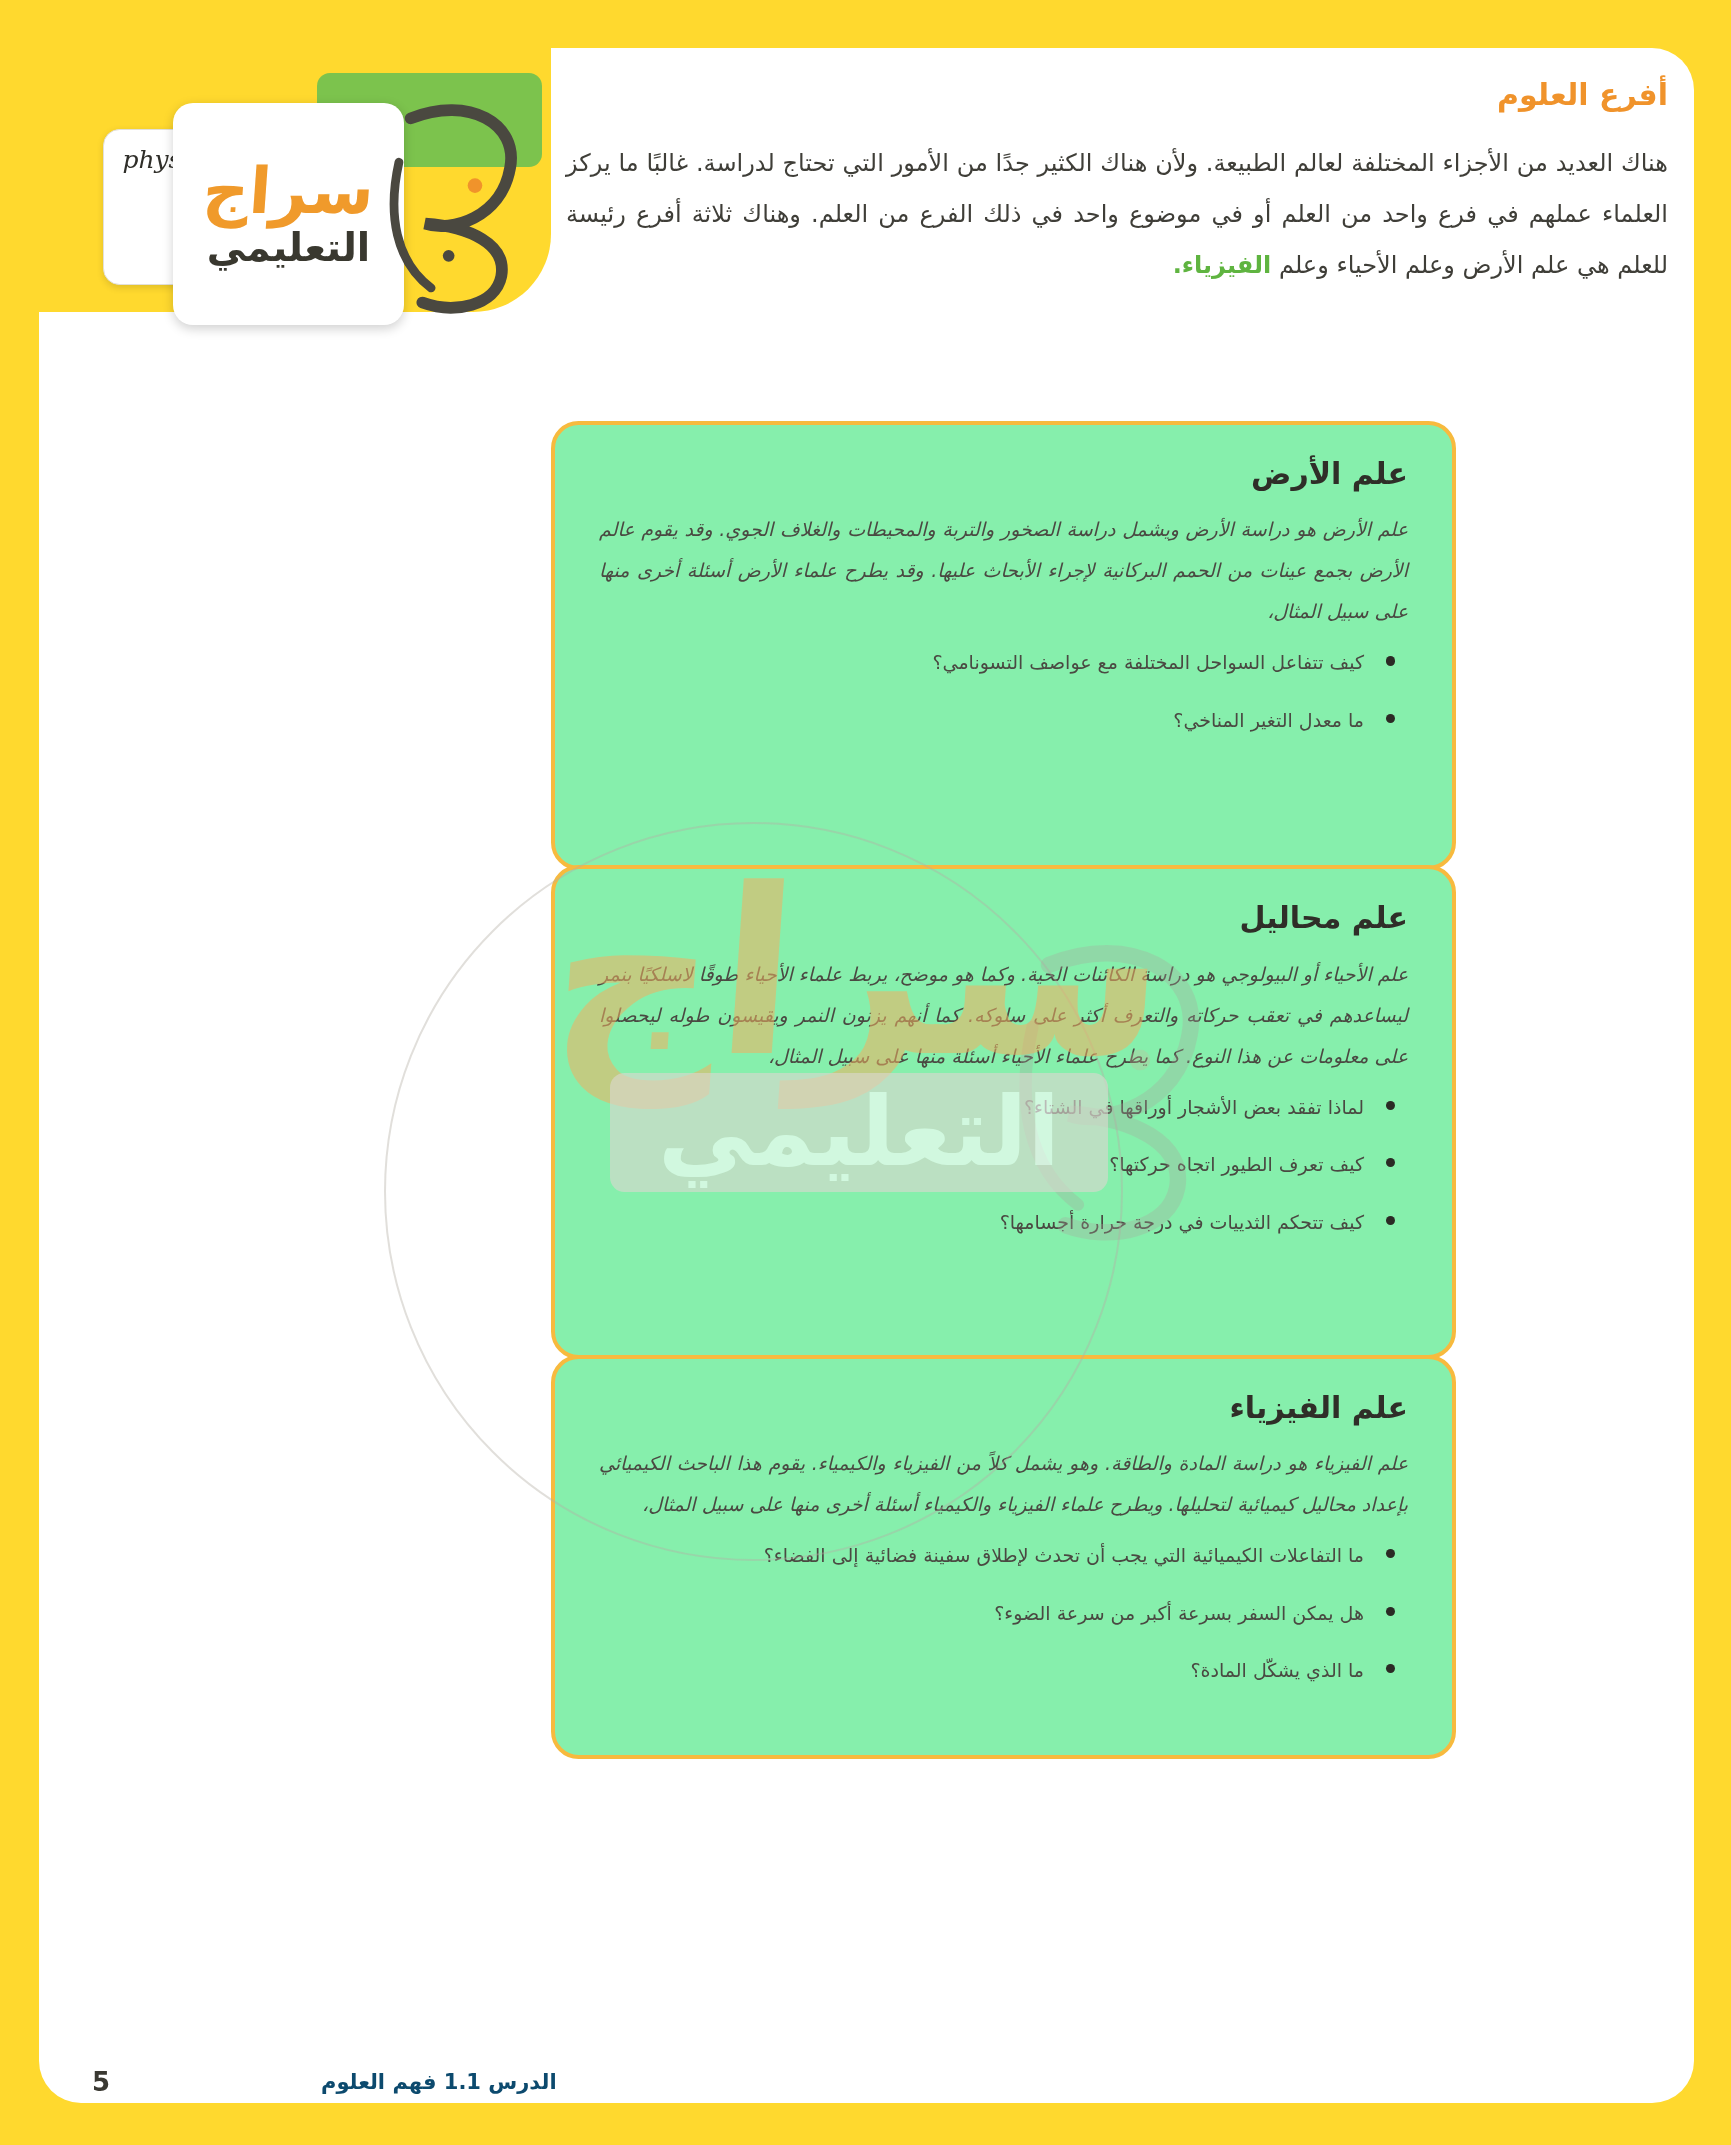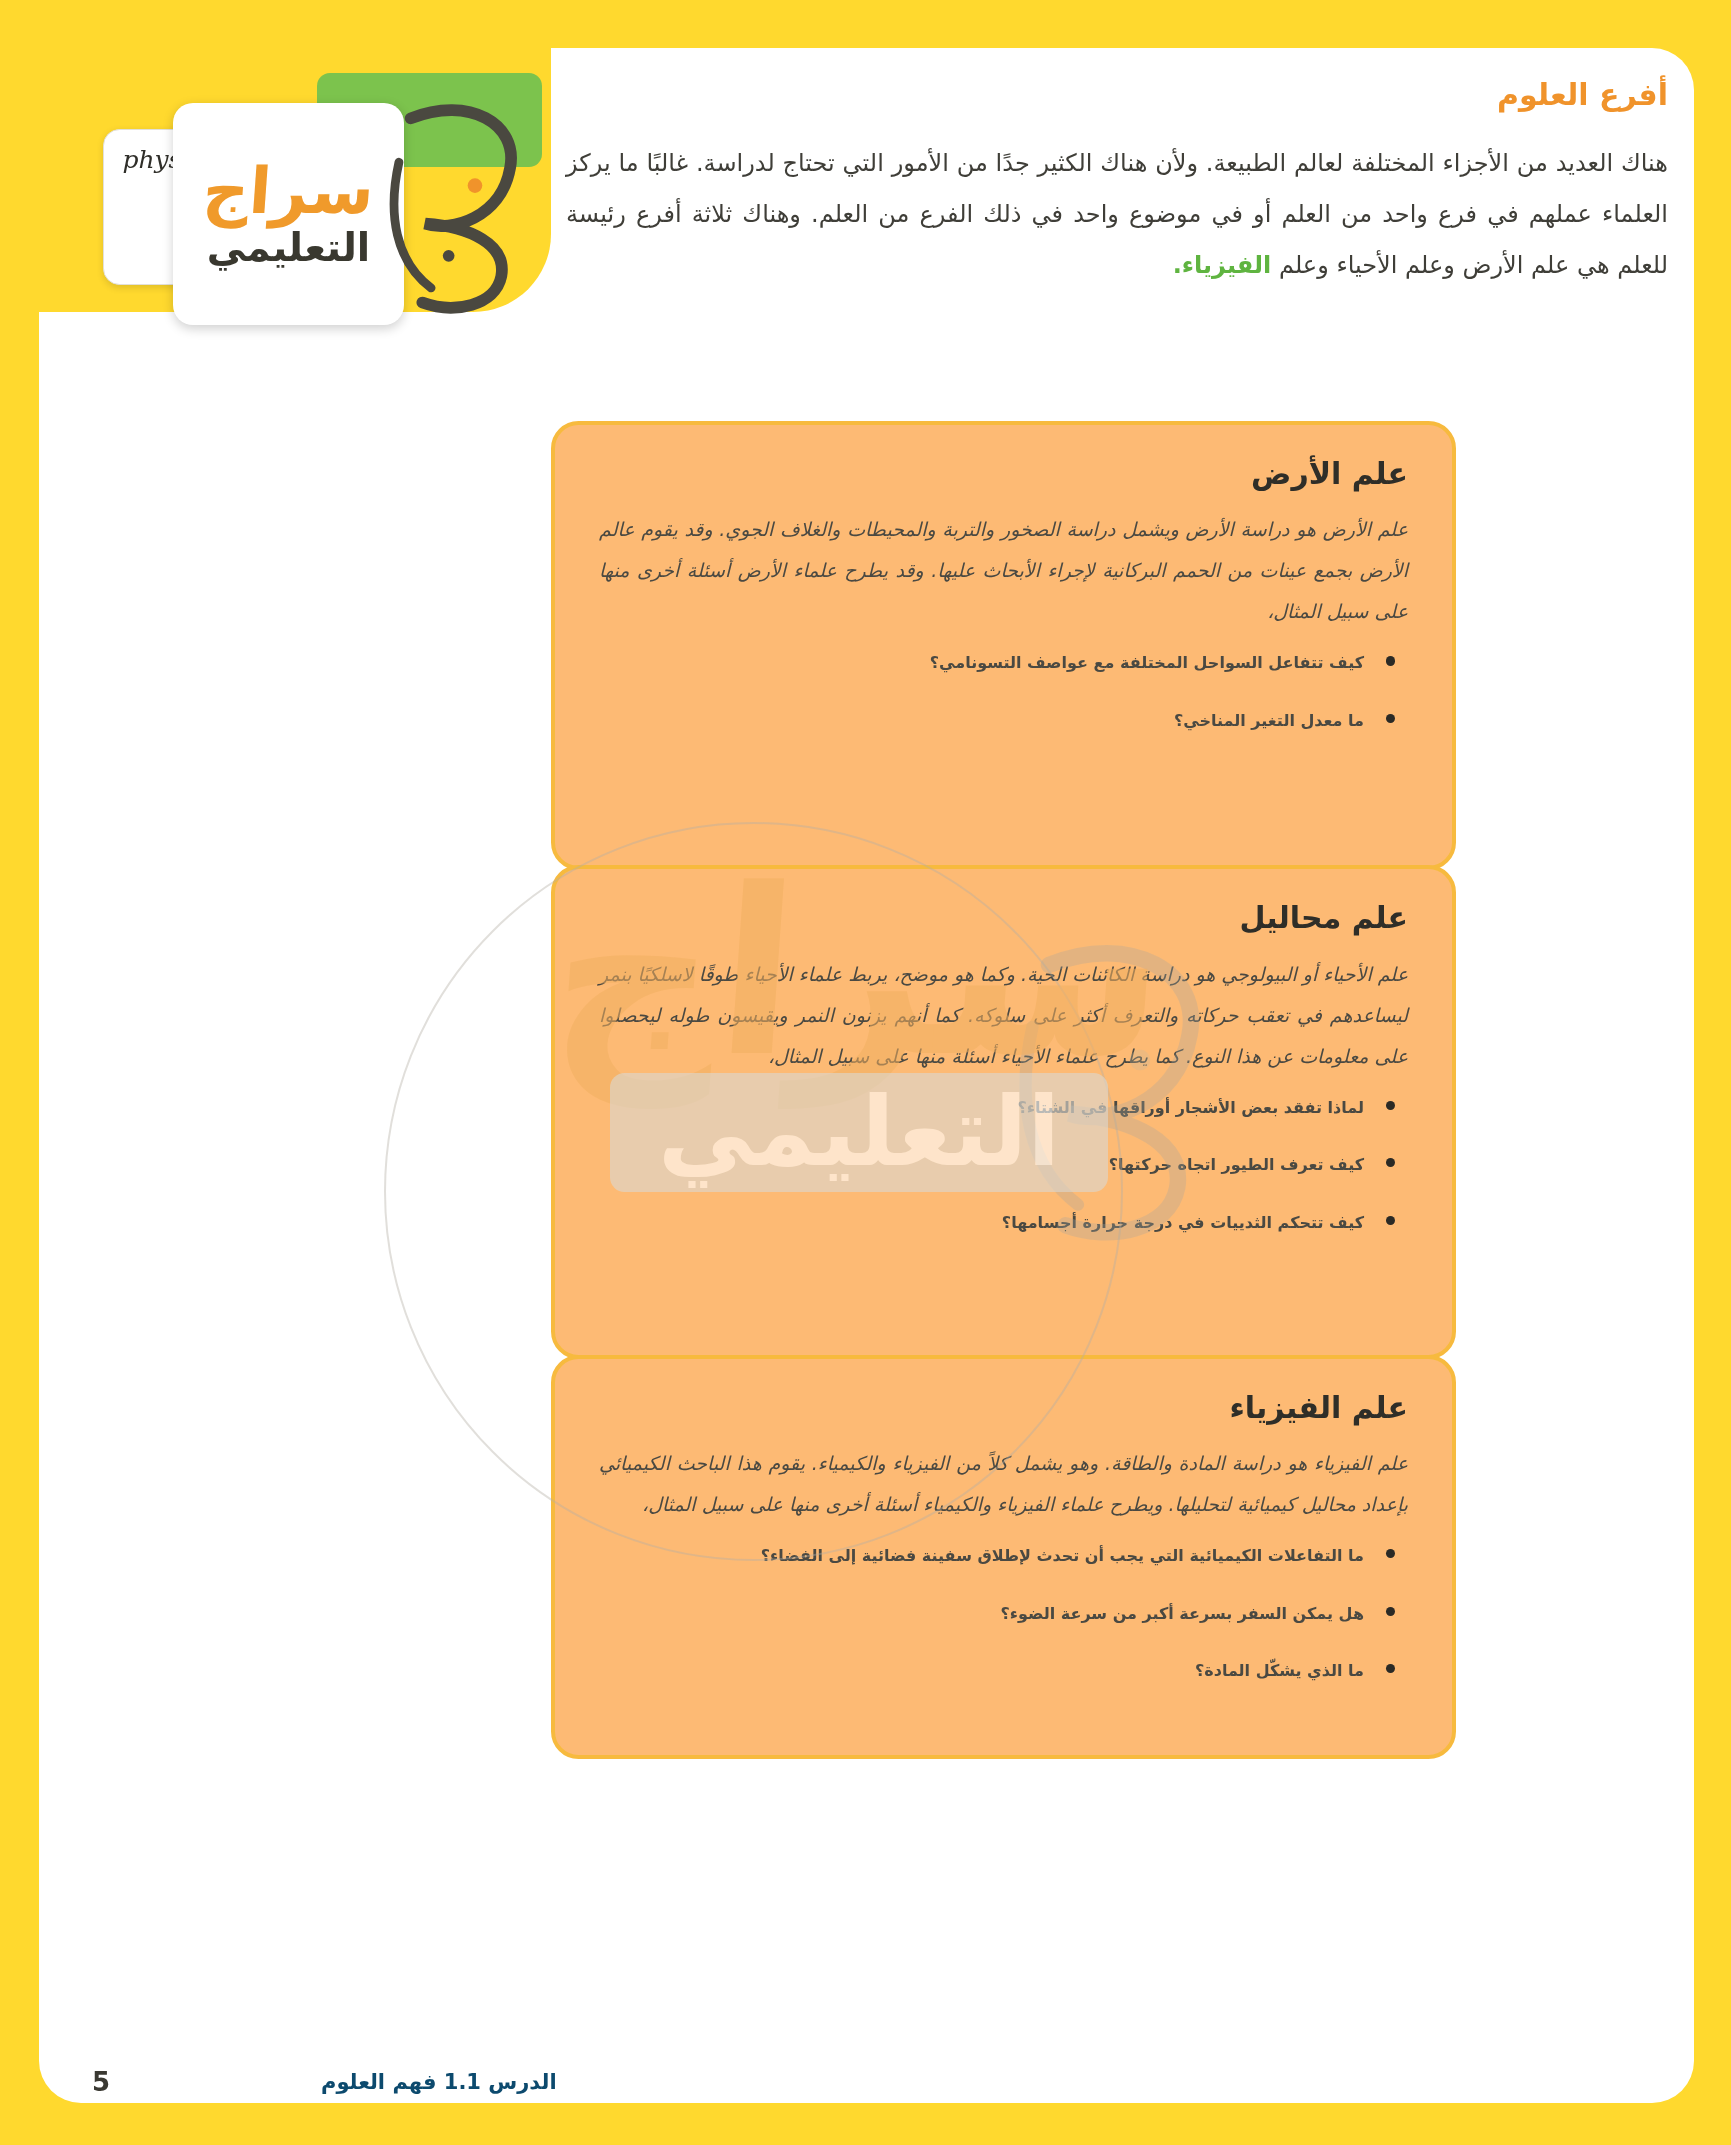--- a/index.html
+++ b/index.html
@@ -47,36 +47,36 @@
   .intro{
     position:absolute;top:138px;right:64px;width:1102px;margin:0;
     font-size:24px;line-height:51px;color:#3F3E38;direction:rtl;
     text-align:justify;text-align-last:right;
   }
   .intro .green{color:#5FB440;font-weight:bold;}
   
   .main-box{position:absolute;left:551px;top:421px;width:905px;z-index:6;}
   .sec{
     box-sizing:border-box;width:905px;
-    border:4.6px solid #F7BA3E;border-radius:27.5px;background:#fdba74;
+    border:4.6px solid #F7BA3E;border-radius:27.5px;background:#86efac;
     padding:31px 44px 7.3px 44px;direction:rtl;overflow:hidden;
   }
   .sec + .sec{margin-top:-4.6px;}
   .sec0{height:449px;}
   .sec1{height:494px;}
   .sec2{height:404px;}
   .sec h2{margin:0 0 18.4px 0;font-size:30px;color:#2F2E28;font-weight:bold;}
   .sec p{
     margin:0 0 11px 0;font-size:19px;line-height:41px;color:#4A4942;
     text-align:justify;text-align-last:right;font-style:italic;
   }
   .sec ul{list-style:none;margin:11px 0 0 0;padding:0 11px 0 0;}
   .sec li{
     position:relative;padding-right:33px;margin-bottom:18.4px;
-    font-size:16px;line-height:39px;color:#4A4942;font-weight:bold;
+    font-size:19px;line-height:39px;color:#4A4942;
   }
   .dot{
     position:absolute;right:1.8px;top:13px;width:9.2px;height:9.2px;
     border-radius:50%;background:#2B2A25;
   }
   
   .wm-ring{
     position:absolute;left:384px;top:822px;width:735px;height:735px;
     border:2.8px solid rgba(180,176,166,.40);border-radius:50%;
     z-index:8;pointer-events:none;

